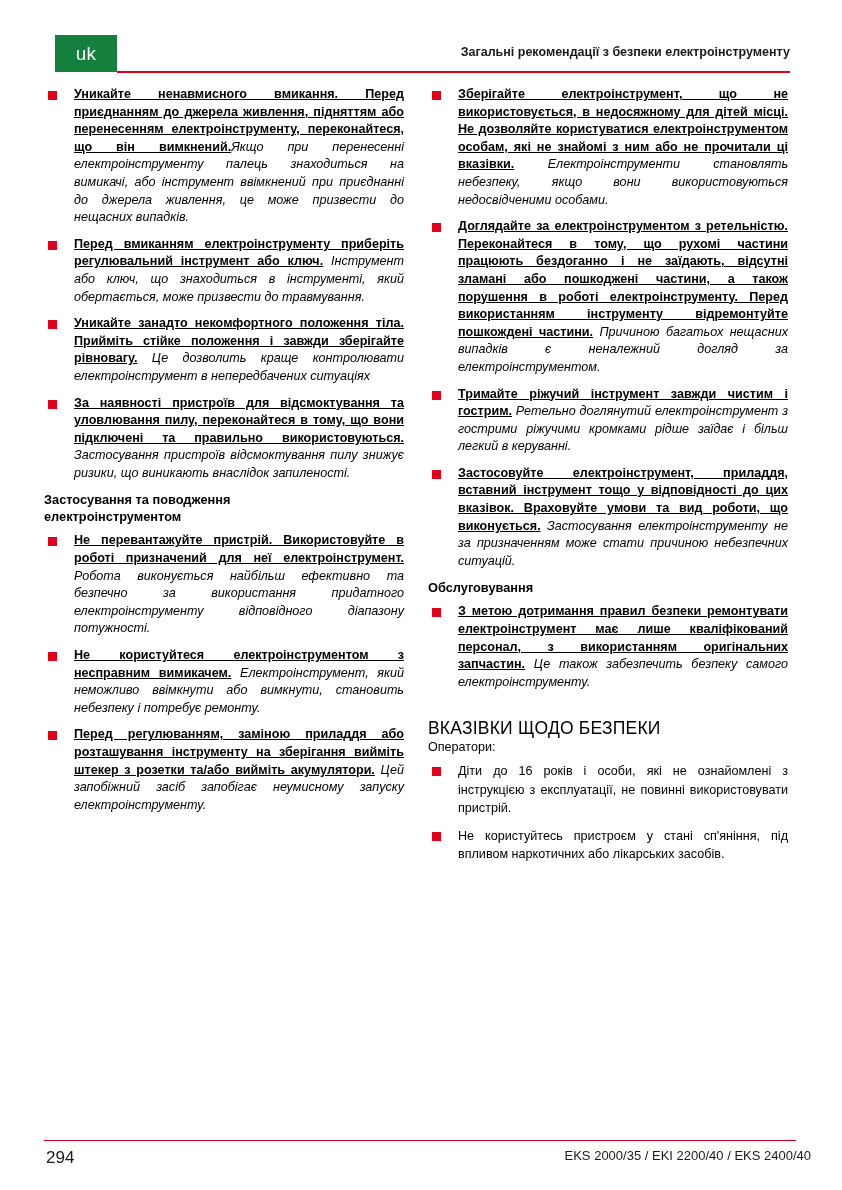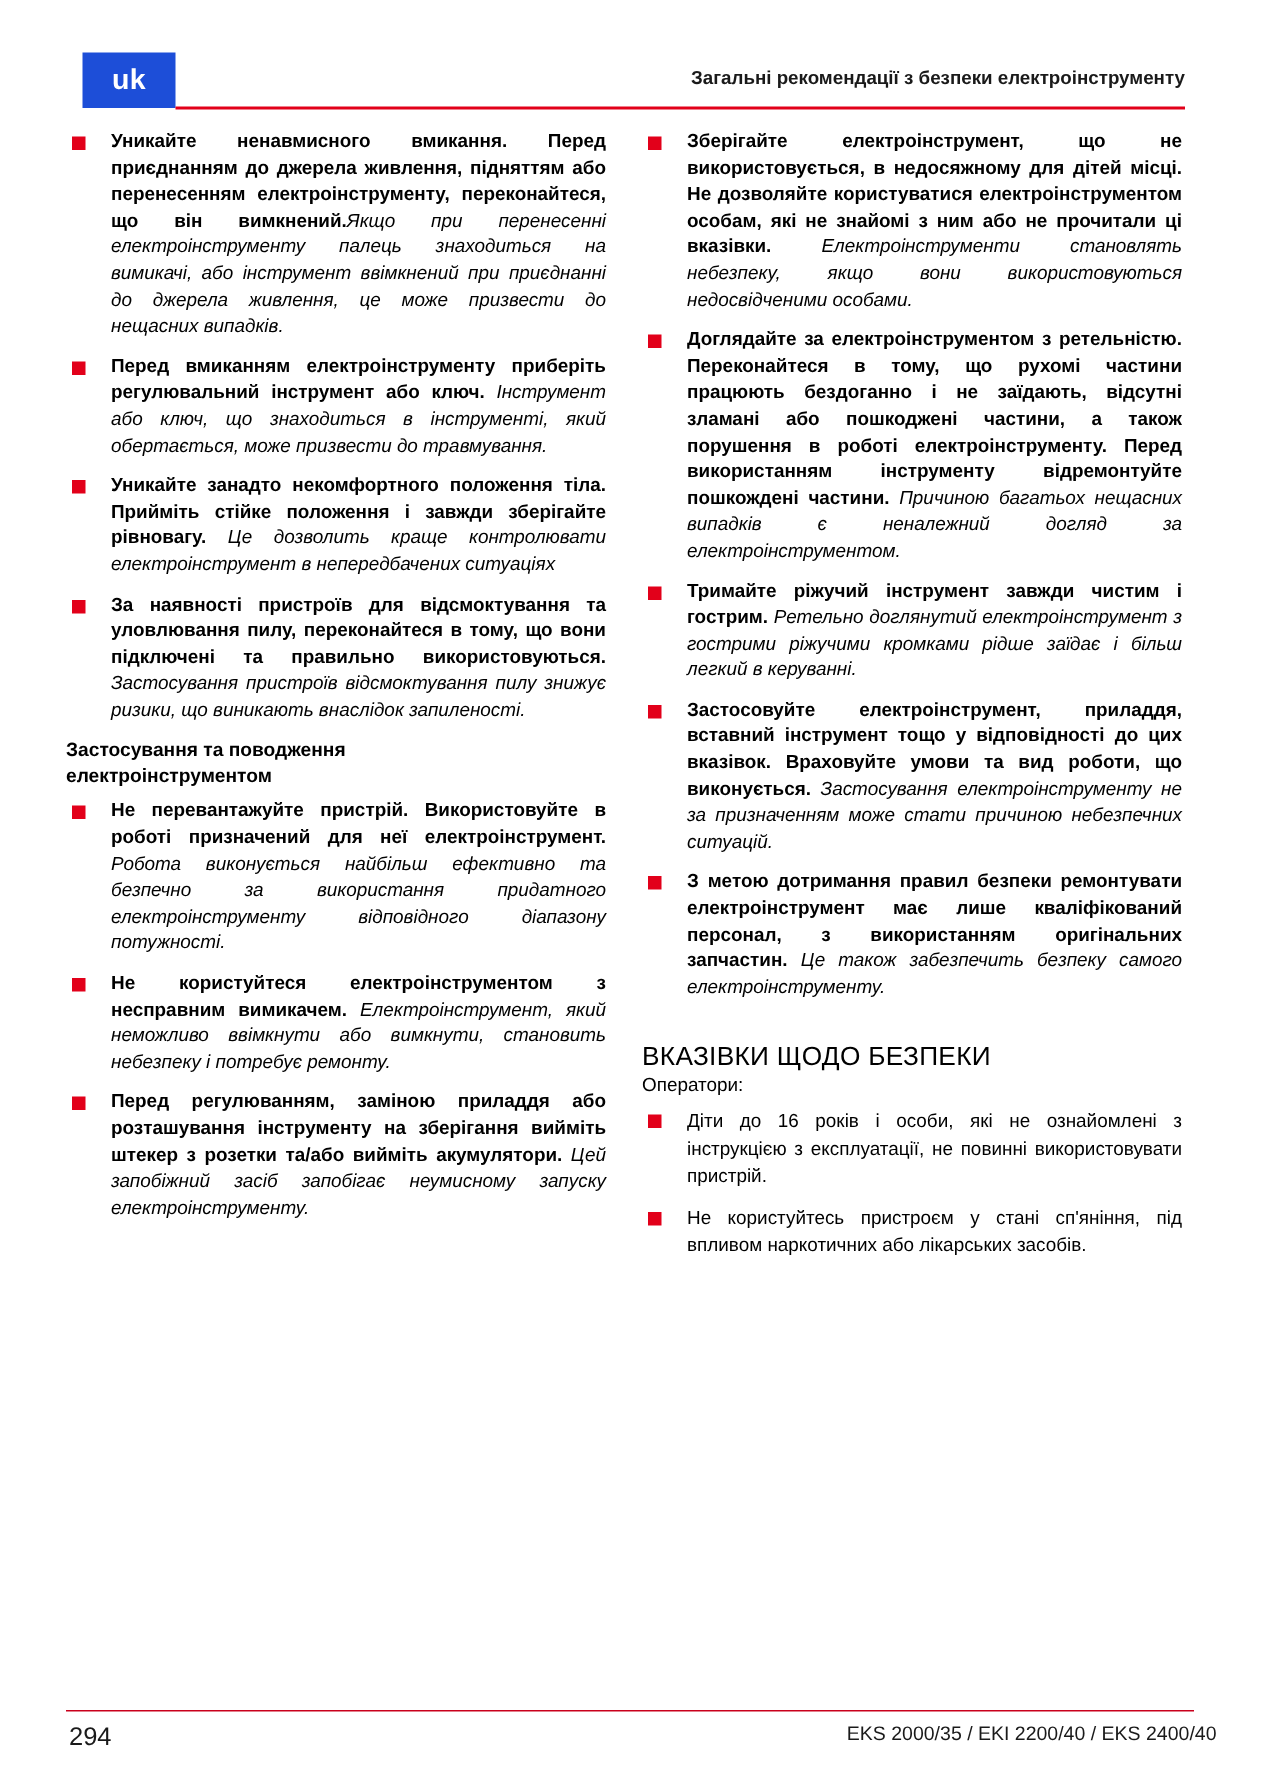--- a/index.html
+++ b/index.html
@@ -29,24 +29,24 @@
     left: 0; top: 0;
     width: 842px;
     height: 80px;
   }
   .lang-badge {
     position: absolute;
     left: 55px;
     top: 35px;
     width: 62px;
     height: 37px;
-    background: #1d4ed8;
+    background: #15803d;
     color: #ffffff;
     font-size: 19px;
-    font-weight: bold;
+    font-weight: normal;
     display: flex;
     align-items: center;
     justify-content: center;
     letter-spacing: 0.3px;
   }
   .header-title {
     position: absolute;
     right: 52px;
     top: 45px;
     font-size: 12.5px;
@@ -94,20 +94,21 @@
     background: #E2001A;
   }
   .bullet-body {
     font-size: 12.6px;
     line-height: 17.6px;
     text-align: justify;
     text-justify: inter-word;
   }
   .bullet-body .b {
     font-weight: bold;
+    text-decoration: underline;
   }
   .bullet-body .i {
     font-style: italic;
     font-weight: normal;
   }
 
   
   .bullet-item.plain .bullet-body {
     font-size: 12.6px;
     line-height: 18.5px;
@@ -234,20 +235,21 @@
       <div class="bullet-item">
         <span class="bullet-marker"></span>
         <div class="bullet-body"><span class="b">Тримайте ріжучий інструмент завжди чистим і гострим.</span> <span class="i">Ретельно доглянутий електроінструмент з гострими ріжучими кромками рідше заїдає і більш легкий в керуванні.</span></div>
       </div>
 
       <div class="bullet-item">
         <span class="bullet-marker"></span>
         <div class="bullet-body"><span class="b">Застосовуйте електроінструмент, приладдя, вставний інструмент тощо у відповідності до цих вказівок. Враховуйте умови та вид роботи, що виконується.</span> <span class="i">Застосування електроінструменту не за призначенням може стати причиною небезпечних ситуацій.</span></div>
       </div>
 
+      <div class="subheading">Обслуговування</div>
 
       <div class="bullet-item">
         <span class="bullet-marker"></span>
         <div class="bullet-body"><span class="b">З метою дотримання правил безпеки ремонтувати електроінструмент має лише кваліфікований персонал, з використанням оригінальних запчастин.</span> <span class="i">Це також забезпечить безпеку самого електроінструменту.</span></div>
       </div>
 
       <div class="section-title">ВКАЗІВКИ ЩОДО БЕЗПЕКИ</div>
 
       <div class="small-label">Оператори:</div>
 

